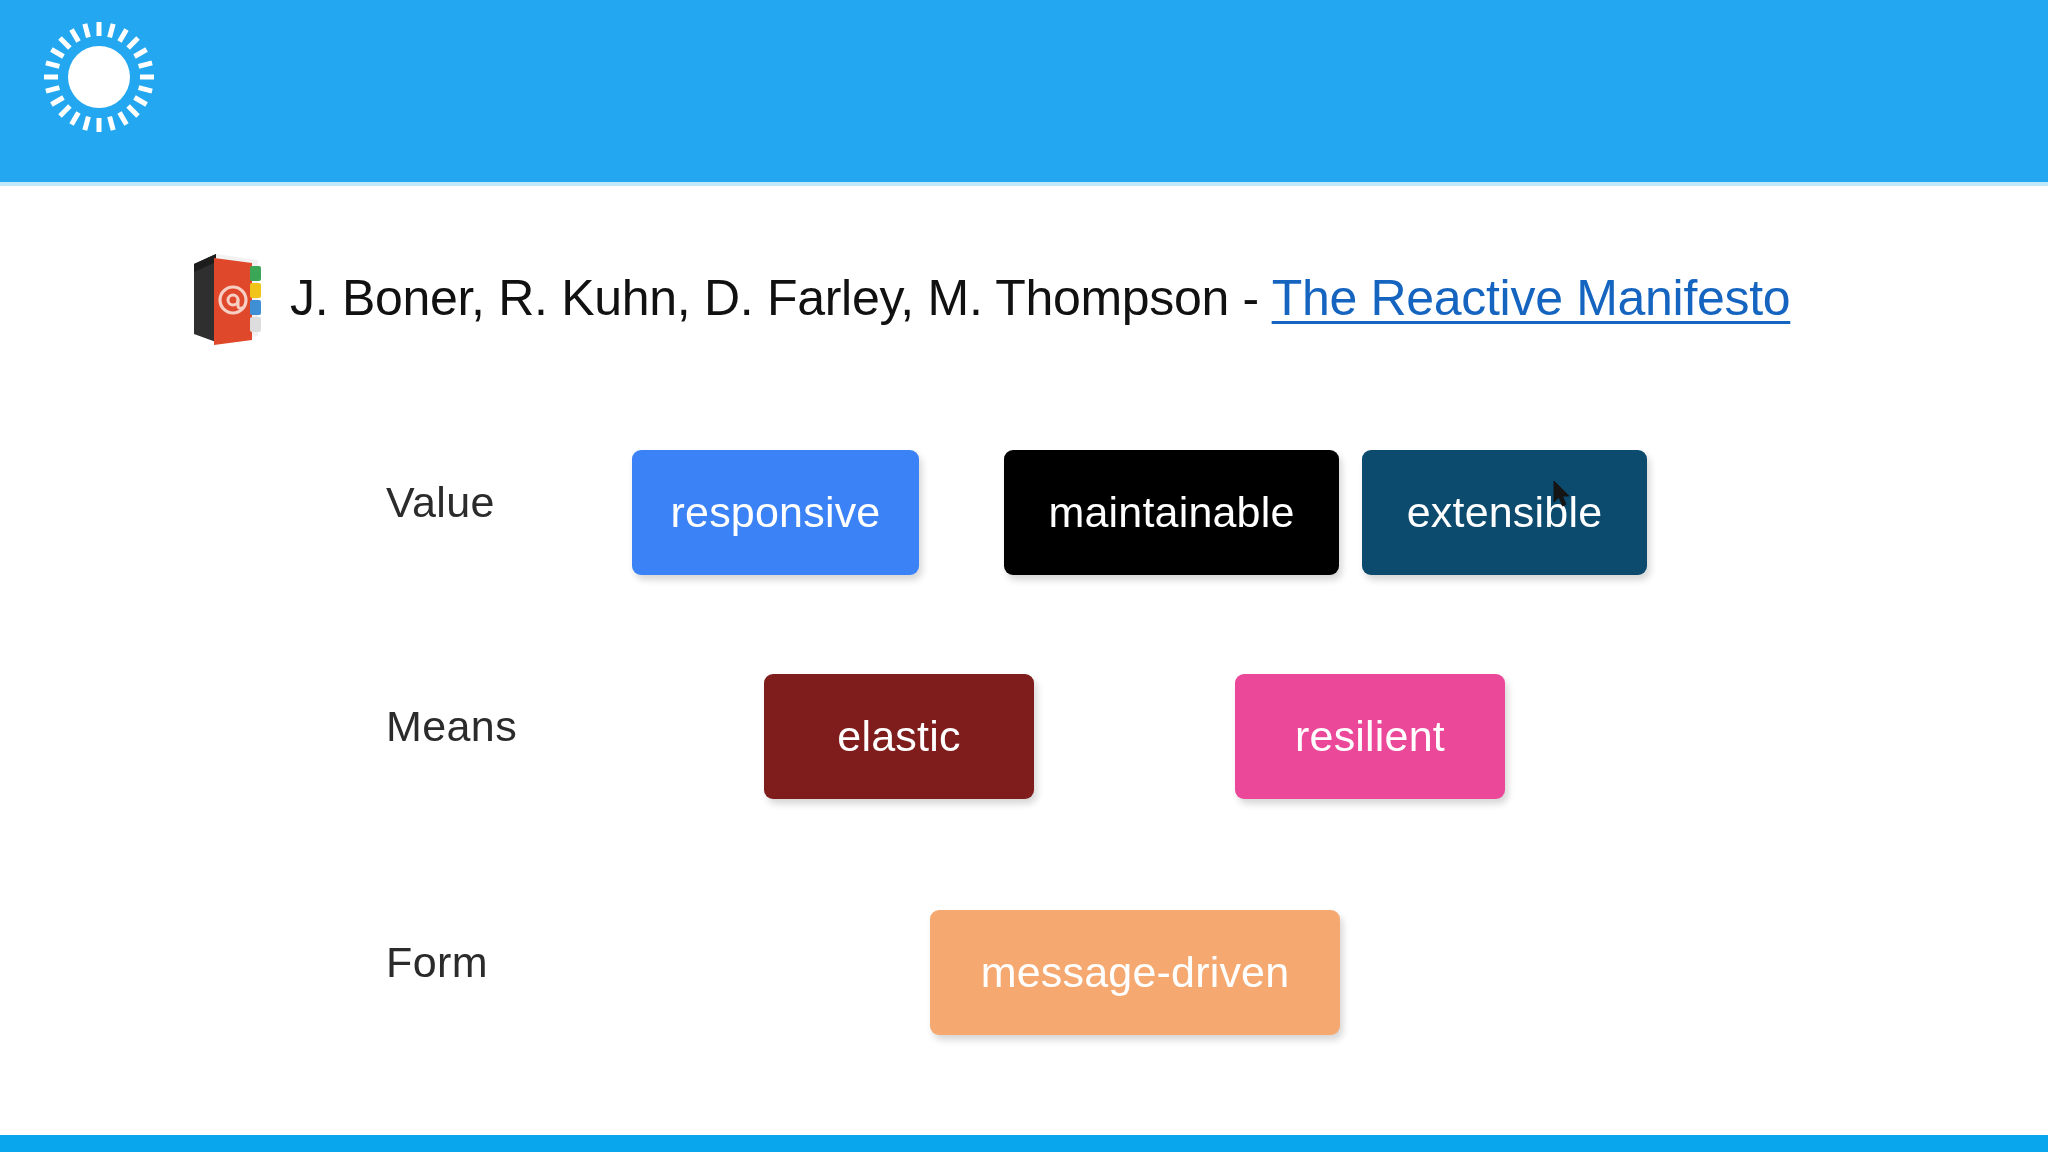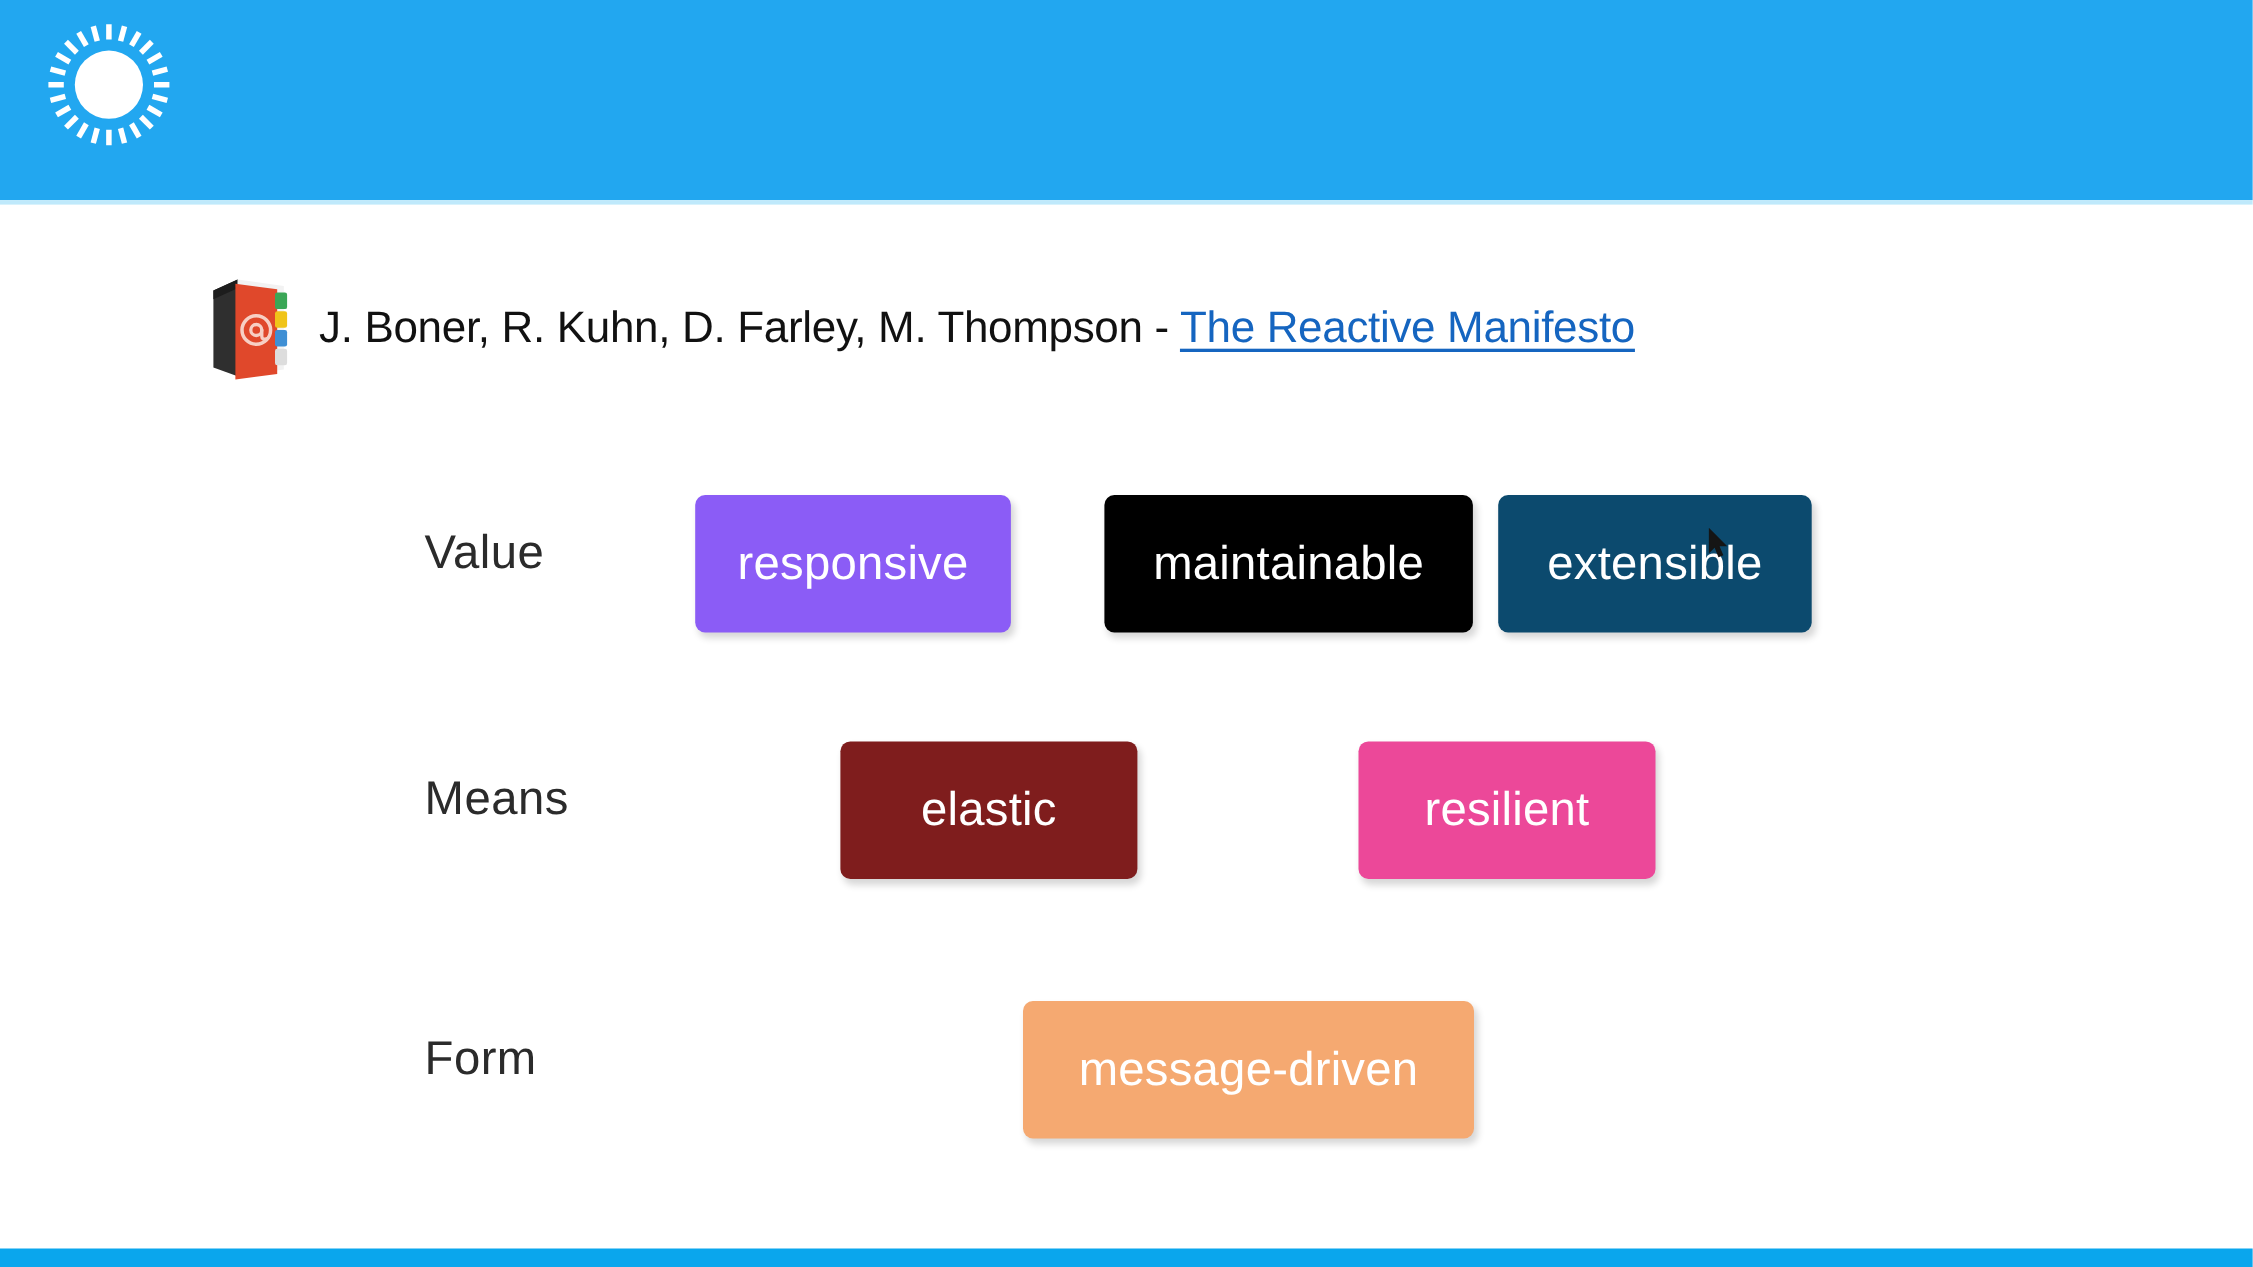--- a/index.html
+++ b/index.html
@@ -75,21 +75,21 @@
     gap: 22px;
   }
   .book-emoji {
     width: 82px;
     height: 96px;
     position: relative;
     flex: 0 0 auto;
   }
   .book-emoji svg { display: block; }
   .citation-text {
-    font-size: 40px;
+    font-size: 50px;
     color: #111111;
     white-space: nowrap;
     letter-spacing: -0.3px;
   }
   .citation-link {
     color: #1565c0;
     text-decoration: underline;
     text-underline-offset: 6px;
     text-decoration-thickness: 3px;
     cursor: pointer;
@@ -131,21 +131,21 @@
     display: flex;
     align-items: center;
     justify-content: center;
     color: #ffffff;
     font-size: 43px;
     letter-spacing: 0.2px;
     box-shadow: 3px 5px 7px rgba(0,0,0,0.16);
   }
 
   
-  .box-responsive   { left: 632px;  width: 287px; background: #8b5cf6; }
+  .box-responsive   { left: 632px;  width: 287px; background: #3b82f6; }
   .box-maintainable { left: 1004px;  width: 335px; background: #000000; }
   .box-extensible   { left: 1362px; width: 285px; background: #0c4a6e; }
 
   
   .box-elastic   { left: 764px;  width: 270px; background: #7f1d1d; }
   .box-resilient { left: 1235px; width: 270px; background: #ec4899; }
 
   
   .box-message-driven { left: 930px; width: 410px; background: #f5a971; }
 

